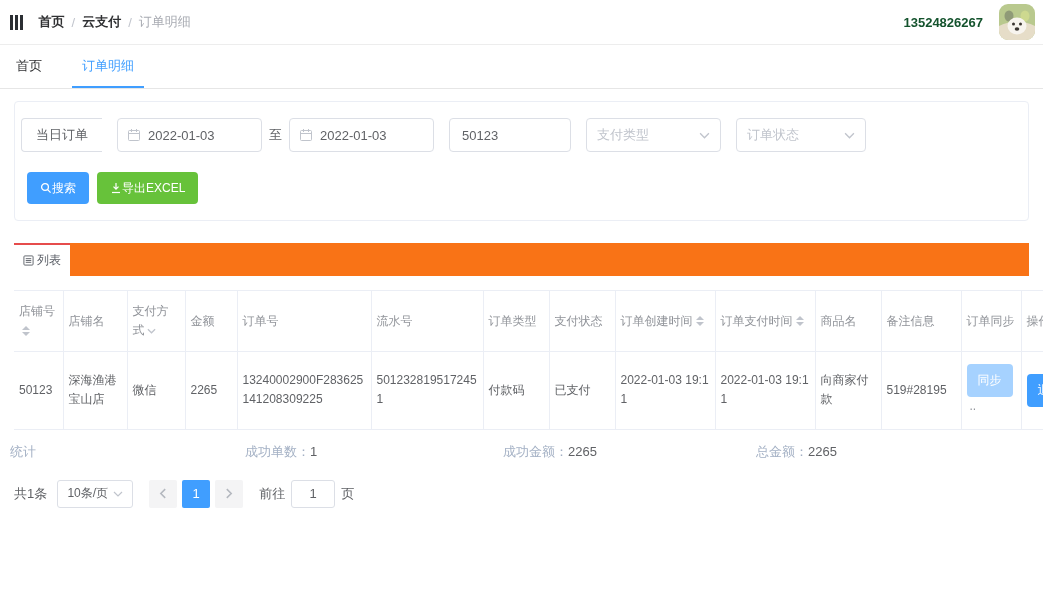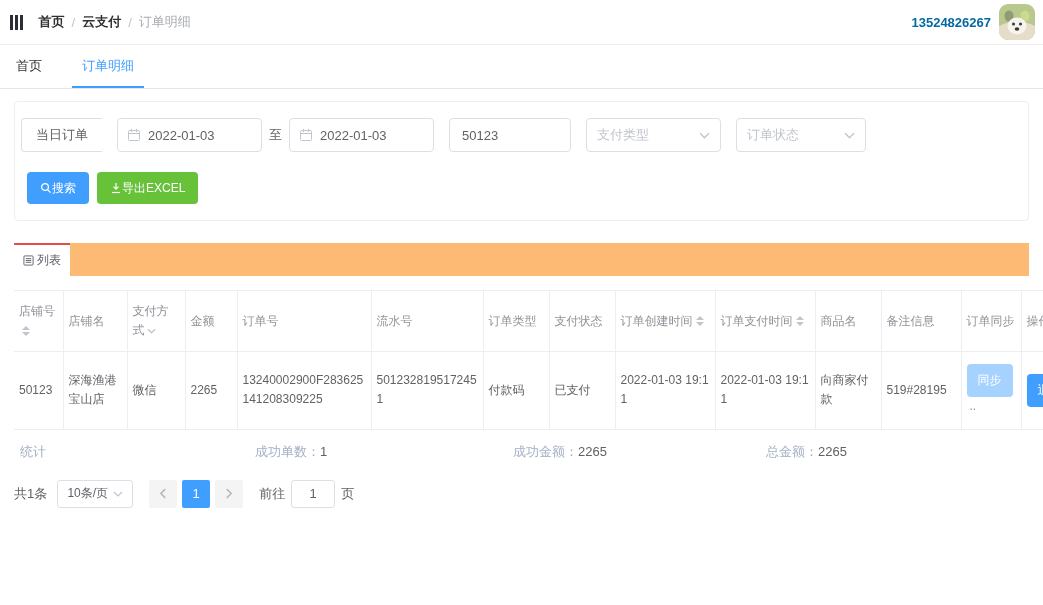--- a/index.html
+++ b/index.html
@@ -10,21 +10,21 @@
   }
   
   .topbar { height:45px; border-bottom:1px solid #ededed; display:flex; align-items:center; padding:0 8px; }
   .fold-icon { display:flex; gap:2.5px; cursor:pointer; padding:2px; }
   .fold-icon i { display:block; width:2.5px; height:15px; background:#2b2f33; }
   .breadcrumb { display:flex; align-items:center; margin-left:14px; font-size:13px; }
   .bc-item { color:#303133; font-weight:bold; }
   .bc-sep { color:#c0c4cc; margin:0 7px; font-weight:normal; }
   .bc-current { color:#a8abb2; font-weight:normal; }
   .topbar .spacer { flex:1; }
-  .phone { font-size:13px; font-weight:bold; color:#0369a1; margin-right:8px; }
+  .phone { font-size:13px; font-weight:bold; color:#14532d; margin-right:16px; }
   .avatar { width:36px; height:36px; border-radius:9px; overflow:hidden; flex:0 0 auto; cursor:pointer; }
   .avatar svg { display:block; width:100%; height:100%; }
   
   .nav-tabs { height:44px; border-bottom:1px solid #e6e6e6; display:flex; align-items:stretch; padding-left:6px; }
   .nav-tab { display:flex; align-items:center; padding:0 10px; margin-right:20px; font-size:13px; color:#303133; cursor:pointer; border-bottom:2px solid transparent; }
   .nav-tab.active { color:#409eff; border-bottom-color:#409eff; }
   
   .filter-card { margin:12px 14px 0; border:1px solid #ebeef5; border-radius:4px; background:#fff; padding:16px 10px 16px 6px; }
   .frow { display:flex; align-items:center; }
   .frow2 { margin-top:20px; }
@@ -37,38 +37,38 @@
   .to-label + .date-input { margin-left:0; }
   .text-input { width:122px; height:34px; border:1px solid #dcdfe6; border-radius:4px; padding:0 12px; font-size:13px; color:#606266; margin-left:15px; font-family:inherit; outline:none; }
   .select-box { height:34px; border:1px solid #dcdfe6; border-radius:4px; display:flex; align-items:center; justify-content:space-between; padding:0 10px; margin-left:15px; cursor:pointer; background:#fff; }
   .select-box .ph { font-size:13px; color:#c0c4cc; }
   .sel-status { width:130px; }
   .sel-paytype { width:135px; }
   .act-btn { height:32px; border:none; border-radius:4px; color:#fff; font-size:12px; padding:0 13px; display:flex; align-items:center; cursor:pointer; font-family:inherit; }
   .search-btn { background:#409eff; margin-left:6px; }
   .export-btn { background:#67c23a; margin-left:8px; }
   
-  .list-strip { margin:22px 14px 0; height:33px; background:#fdba74; display:flex; }
+  .list-strip { margin:22px 14px 0; height:33px; background:#f97316; display:flex; }
   .list-tab { width:56px; background:#fff; border-top:2px solid #e64c4c; display:flex; align-items:center; justify-content:center; gap:3px; font-size:12px; color:#5a5e66; cursor:pointer; }
   
   table { border-collapse:collapse; table-layout:fixed; width:1107px; margin:14px 0 0 14px; }
   th, td { border-right:1px solid #ebeef5; border-bottom:1px solid #ebeef5; vertical-align:middle; text-align:left; line-height:1.6; }
   th { border-top:1px solid #ebeef5; padding:11px 5px; font-size:12px; font-weight:normal; color:#909399; }
   td { padding:12px 5px; font-size:12px; color:#606266; word-break:break-all; }
   .sort-caret { display:inline-block; vertical-align:middle; margin-left:3px; cursor:pointer; }
   .sort-caret i { display:block; width:0; height:0; border:4px solid transparent; }
   .sort-caret .up { border-bottom-color:#c0c4cc; margin-bottom:2px; }
   .sort-caret .down { border-top-color:#c0c4cc; }
   .th-chevron { margin-left:2px; cursor:pointer; }
   .row-btn { border:none; border-radius:4px; color:#fff; font-size:12px; padding:8px 11px; cursor:pointer; font-family:inherit; }
   .sync-btn { background:#a6d2ff; }
   .refund-btn { background:#409eff; }
   .more-dots { color:#909399; margin-left:3px; }
   
-  .stats { position:relative; height:40px; margin-left:20px;text-decoration:underline; }
+  .stats { position:relative; height:40px; margin-left:10px;text-decoration:underline; }
   .stat { position:absolute; top:13px; font-size:12px; }
   .stat-label { color:#a3b0c4; font-size:13px; }
   .stat-value { color:#606266; font-size:13px; }
   .stat.p1 { left:0; } .stat.p2 { left:235px; } .stat.p3 { left:493px; } .stat.p4 { left:746px; }
   
   .pagination { display:flex; align-items:center; margin:10px 0 0 14px; font-size:13px; color:#606266; }
   .page-size { width:76px; height:28px; border:1px solid #dcdfe6; border-radius:3px; display:flex; align-items:center; justify-content:center; gap:5px; font-size:12px; color:#606266; margin-left:10px; cursor:pointer; background:#fff; }
   .pg-btn { width:28px; height:28px; border-radius:2px; background:#f4f4f5; display:flex; align-items:center; justify-content:center; cursor:pointer; }
   .pg-prev { margin-left:16px; } .pg-page { margin-left:5px; } .pg-next { margin-left:5px; }
   .pg-page { background:#409eff; color:#fff; font-size:13px; }

